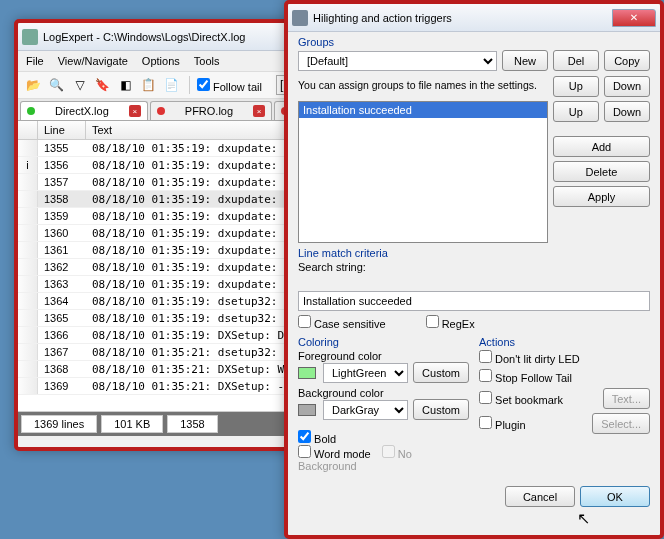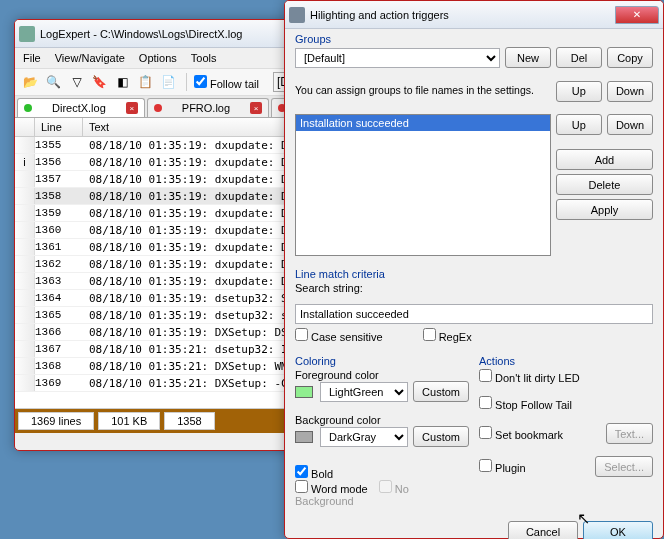--- a/index.html
+++ b/index.html
@@ -1,17 +1,17 @@
 <!DOCTYPE html>
 <html><head>
 <meta charset="utf-8">
 <style>
 *{box-sizing:border-box;font-family:"Segoe UI",Tahoma,sans-serif;font-size:11px;margin:0;padding:0}
 body{background:#5a8cb8;width:664px;height:539px;position:relative;overflow:hidden}
-.window{position:absolute;background:#f0f0f0;border:1px solid #b91c1c;border-radius:5px;box-shadow:0 0 12px rgba(0,0,0,.3)}
+.window{position:absolute;background:#f0f0f0;border:4px solid #b91c1c;border-radius:5px;box-shadow:0 0 12px rgba(0,0,0,.3)}
 .titlebar{height:28px;background:linear-gradient(#f8f9fb,#dfe7f1);border-bottom:1px solid #c0c8d4;display:flex;align-items:center;padding:0 4px;border-radius:4px 4px 0 0}
 .ticon{width:16px;height:16px;margin-right:5px;background:#7a9;border-radius:2px}
 .title{flex:1;color:#000}
 .wctrl{display:flex;gap:0}
 .wbtn{width:28px;height:18px;border:1px solid #8ea4bd;background:linear-gradient(#eaf0f7,#c5d4e5);display:flex;align-items:center;justify-content:center;font-size:10px}
 .wbtn.close{background:linear-gradient(#e78,#c33);color:#fff;border-radius:0 3px 0 0;width:44px}
 .wbtn.min{border-radius:0 0 0 3px}
 .menubar{padding:4px 8px;display:flex;gap:14px;background:#f0f0f0}
 .toolbar{padding:3px 6px;display:flex;gap:3px;align-items:center;border-top:1px solid #ddd;border-bottom:1px solid #ddd;background:#f7f7f7}
 .tbtn{width:20px;height:20px;border:1px solid transparent;display:flex;align-items:center;justify-content:center;font-size:12px}
@@ -21,28 +21,28 @@
 .tab.active{background:#fff}
 .tabd{width:8px;height:8px;border-radius:50%}
 .tabx{width:12px;height:12px;background:#c33;color:#fff;border-radius:2px;display:flex;align-items:center;justify-content:center;font-size:8px}
 .grid{background:#fff;overflow:hidden}
 .ghead{display:flex;background:linear-gradient(#fdfdfd,#ececec);border-bottom:1px solid #ccc}
 .ghc{padding:3px 6px;border-right:1px solid #ccc}
 .ghc.c0{width:20px}.ghc.c1{width:48px}.ghc.c2{flex:1}
 .grow{display:flex;border-bottom:1px solid #f0f0f0;height:17px;align-items:center}
 .grow.sel{background:#e8e8e8}
 .grow .gc0{width:20px;background:linear-gradient(90deg,#fdfdfd,#ececec);border-right:1px solid #ddd;height:100%;display:flex;align-items:center;justify-content:center}
-.grow .gc1{width:48px;font-family:Liberation Mono, monospace}
+.grow .gc1{width:48px;padding-left:6px;font-family:Liberation Sans, sans-serif}
 .grow .gc2{flex:1;padding-left:6px;font-family:Consolas,monospace;white-space:nowrap;overflow:hidden}
-.statusbar{display:flex;border-top:1px solid #ccc;background:#a16207;padding:3px}
+.statusbar{display:flex;border-top:1px solid #ccc;background:#737373;padding:3px}
 .scell{padding:2px 12px;border:1px solid #ccc;margin-right:4px;background:#fff}
 
 .dlg{left:284px;top:0;width:380px;height:539px}
 .dlgbody{padding:4px 10px}
-.row{display:flex;gap:5px;align-items:center;margin-bottom:12px}
+.row{display:flex;gap:5px;align-items:center;margin-bottom:4px}
 .btn{min-width:46px;height:21px;border:1px solid #8a8a8a;background:linear-gradient(#fdfdfd,#e4e4e4);border-radius:3px;padding:0 8px;cursor:pointer}
 .btn.def{border-color:#3c7fb1;background:linear-gradient(#eaf6fd,#b8e0f4)}
 .btn:disabled{color:#999}
 select,input[type=text]{border:1px solid #abadb3;padding:2px 4px;background:#fff;height:20px}
 .listbox{border:1px solid #888;background:#fff;height:142px;overflow:auto}
 .listitem{padding:2px 4px}
 .listitem.sel{background:#3875d7;color:#fff}
 .lbl{color:#003399;margin-bottom:2px;display:block}
 .infotxt{font-size:10.5px;margin:4px 0 6px}
 .cols{display:flex;gap:10px}
@@ -224,21 +224,21 @@
             <button class="btn">Down</button>
           </div>
         <div style="height:6px"></div>
         <button class="btn" style="width:100%">Add</button>
         <button class="btn" style="width:100%">Delete</button>
         <button class="btn" style="width:100%">Apply</button>
       </div>
     </div>
     
     <span class="lbl">Line match criteria</span>
-    <span style="display:block;margin-bottom:10px">Search string:</span>
+    <span style="display:block;margin-bottom:18px">Search string:</span>
     <input type="text" style="width: 100%;" value="Installation succeeded">
     <div class="row" style="margin-top:4px">
       <label><input type="checkbox" style=""> <span>Case sensitive</span></label>
       <div style="width:30px"></div>
       <label><input type="checkbox" style=""> <span>RegEx</span></label>
     </div>
     
     <div class="cols" style="margin-top:6px">
       <div style="flex:1">
         <span class="lbl">Coloring</span>

